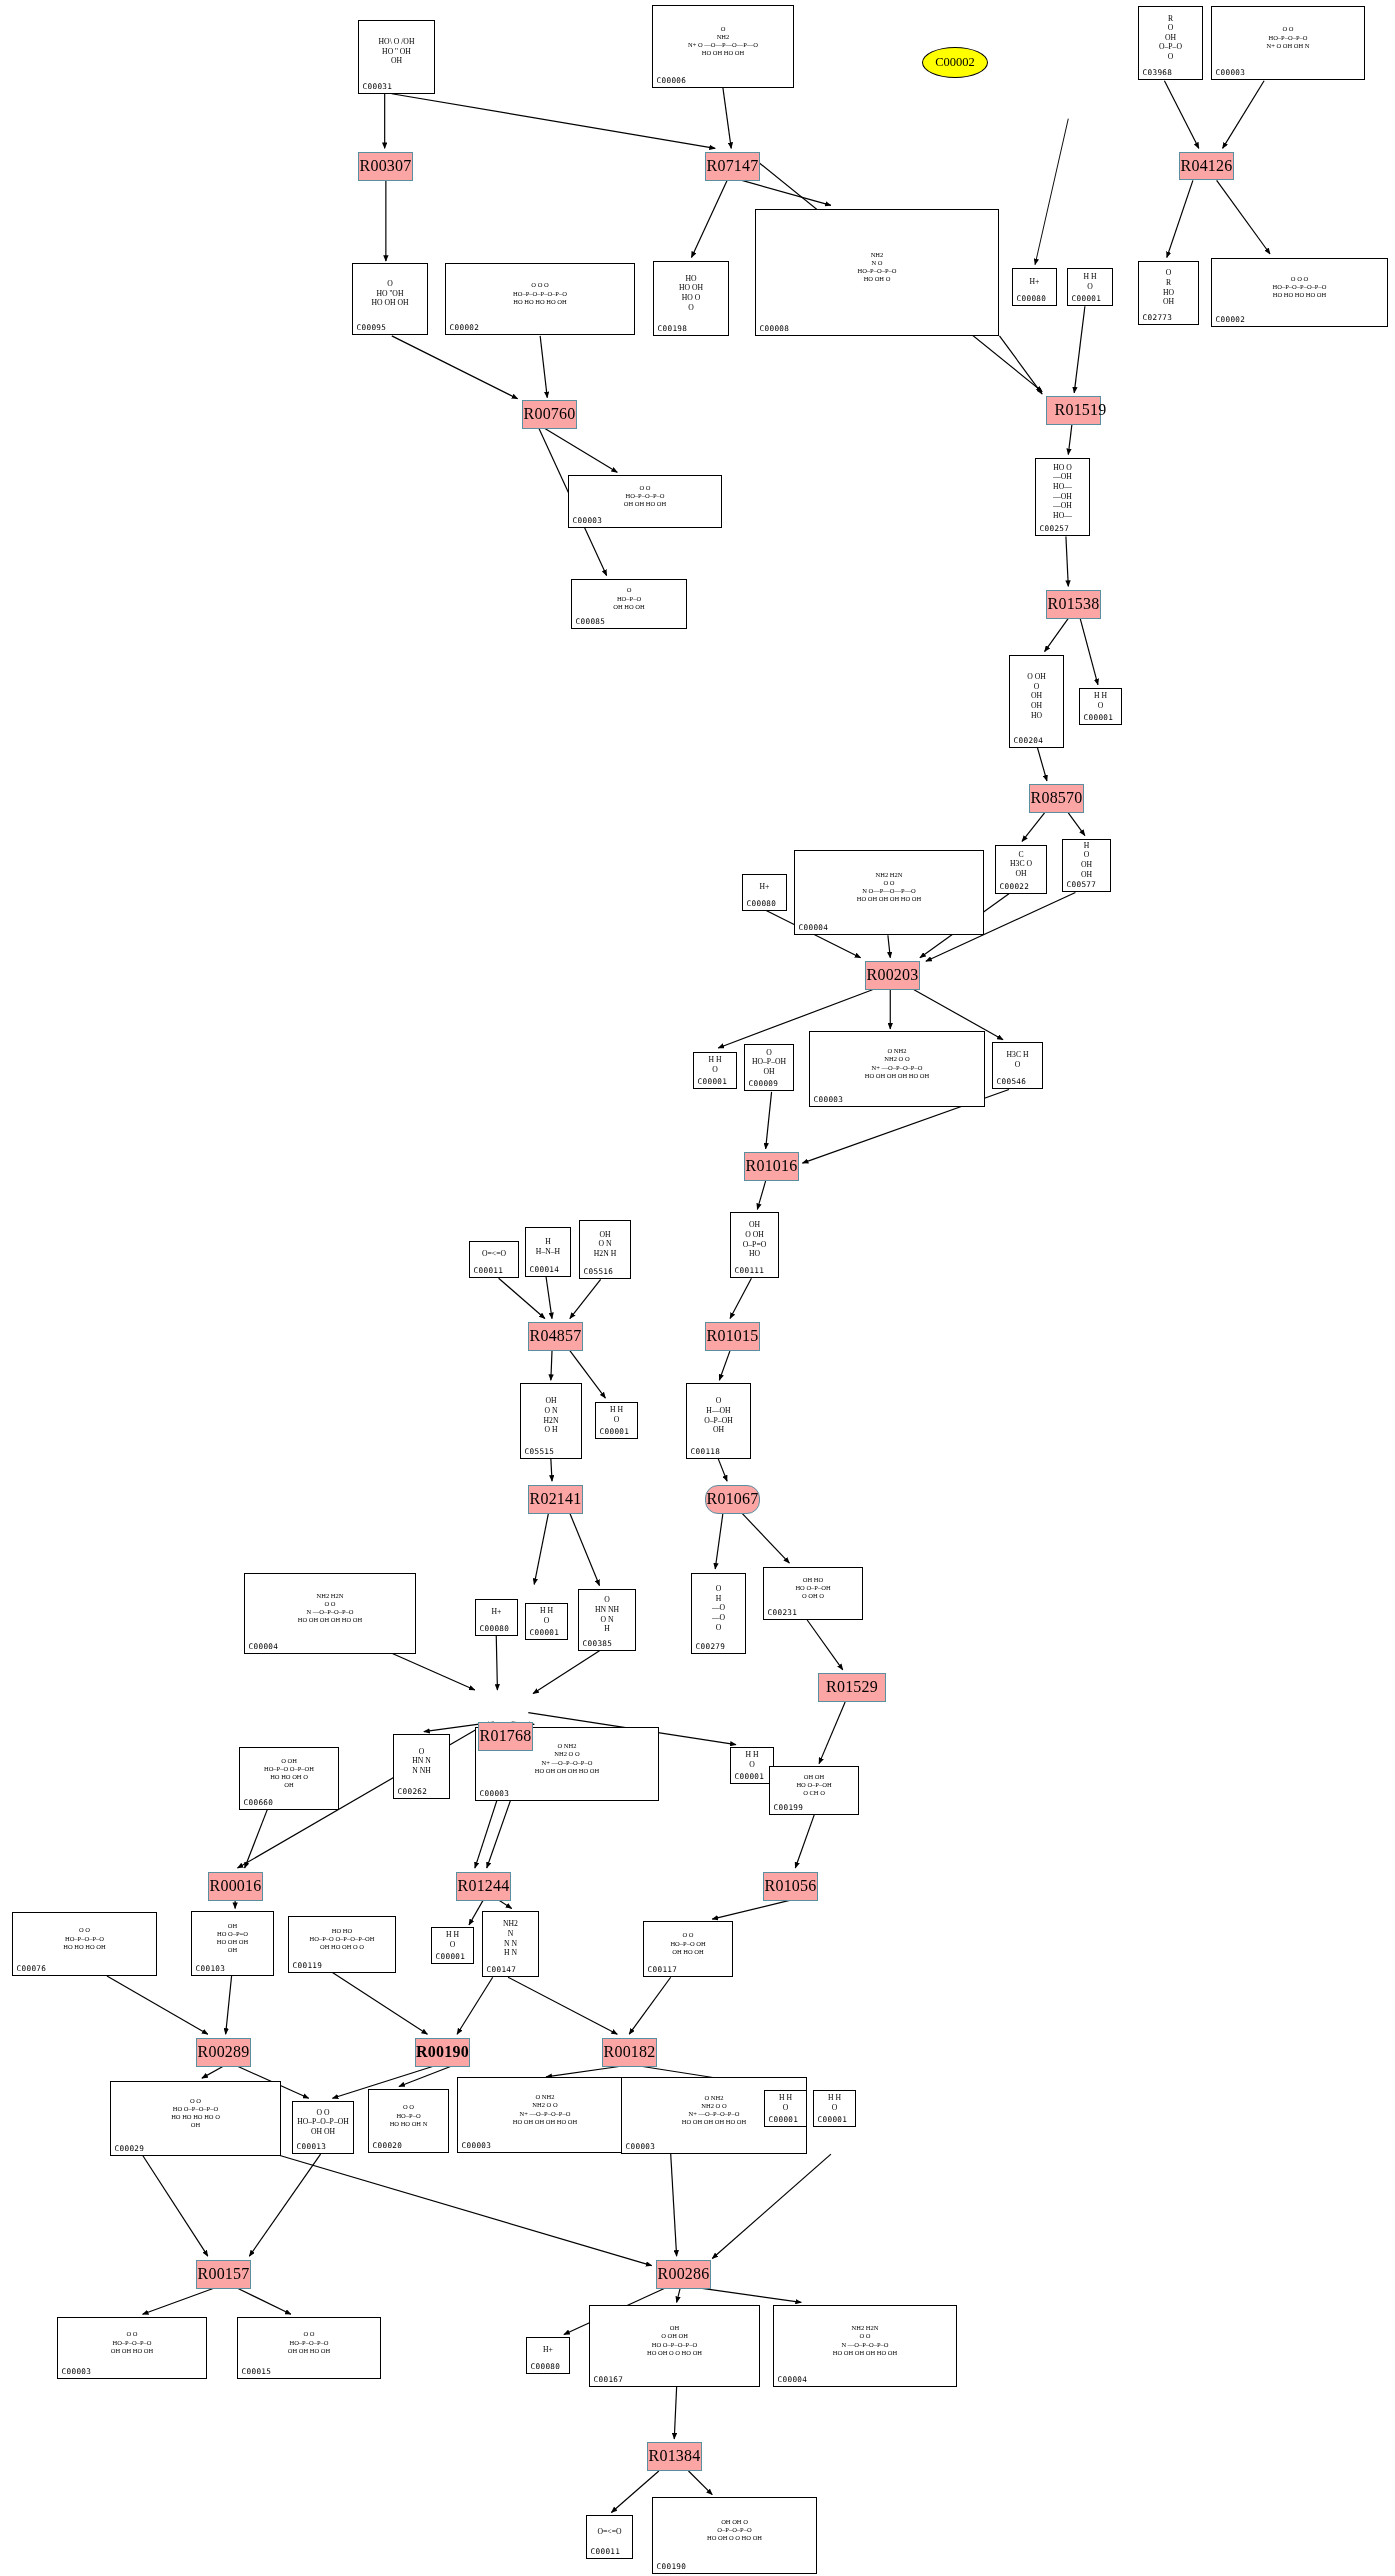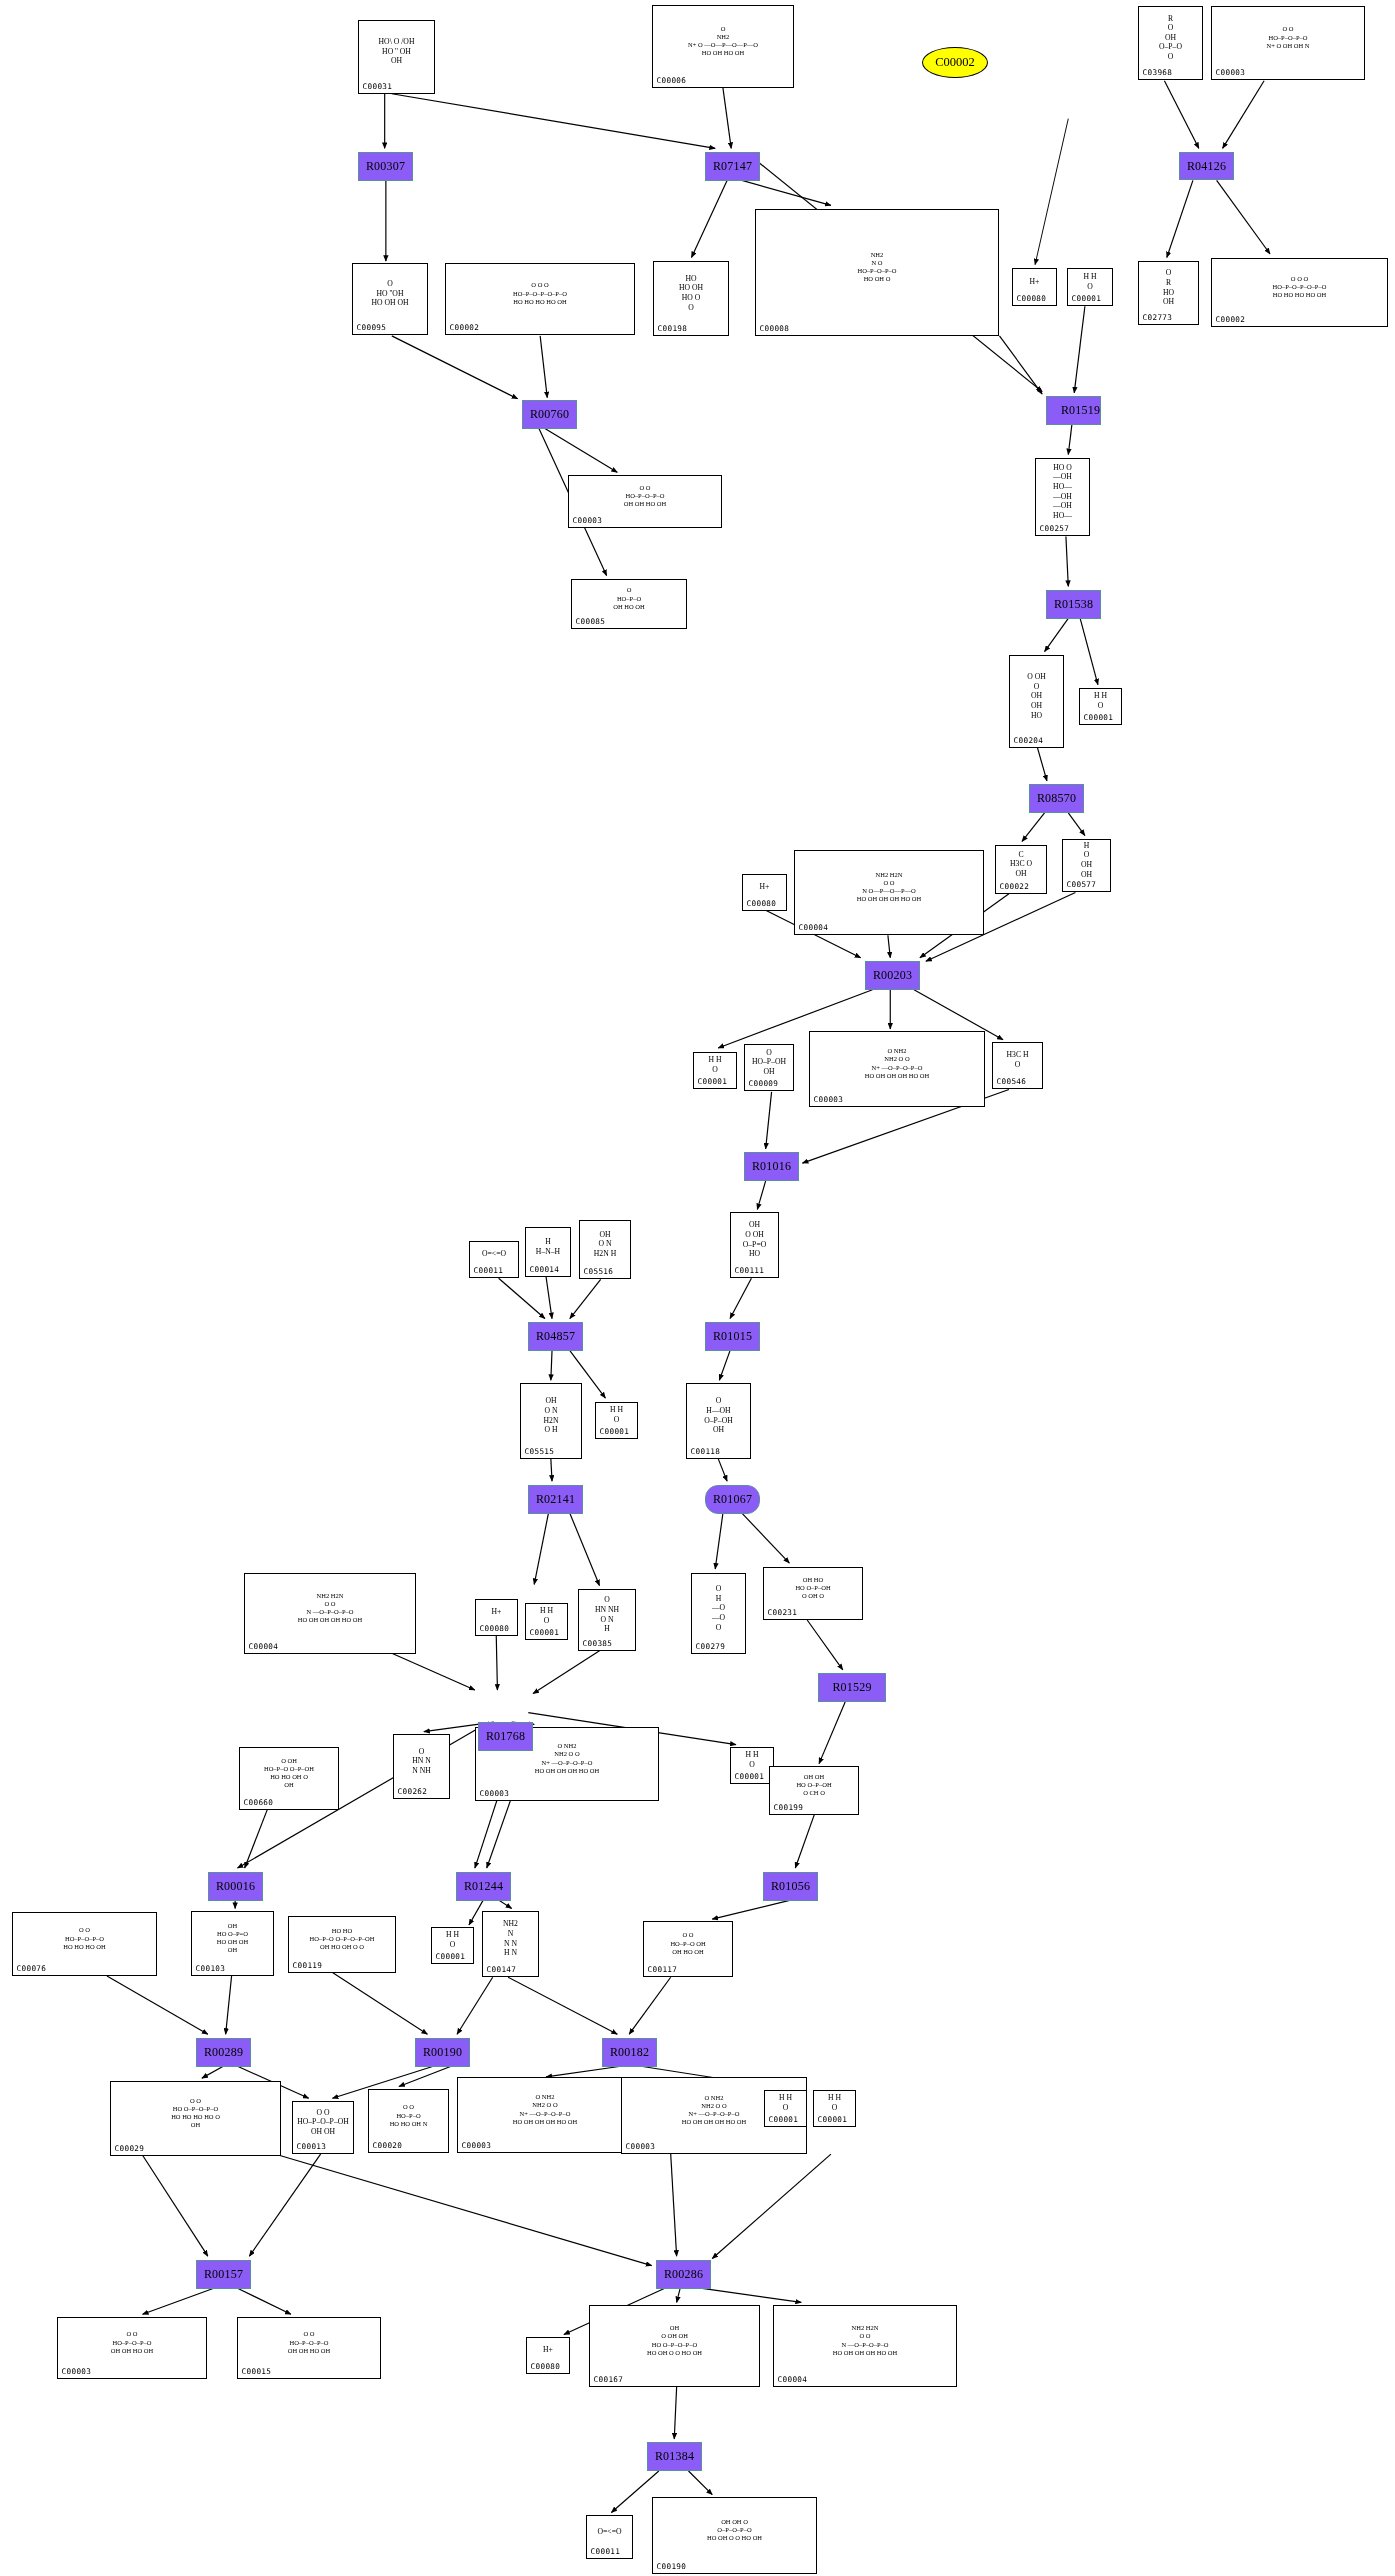--- a/index.html
+++ b/index.html
@@ -33,24 +33,24 @@
     font-size:7.7px;
     letter-spacing:0.3px;
     color:#000;
   }
 
   
   .rxn{
     position:absolute;
     box-sizing:border-box;
     border:0.6px solid #5a8fa0;
-    background:#8b5cf6;
+    background:#fca5a5;
     display:flex;align-items:center;justify-content:center;
     font-family:"Liberation Serif", serif;
-    font-size:12px;
+    font-size:16px;
     color:#000;
     letter-spacing:0.2px;
   }
 
   
   .ellipse-node{
     position:absolute;
     box-sizing:border-box;
     border:1.2px solid #000;
     background:#ffff00;
@@ -835,21 +835,21 @@
       <div class="rxn" style="left: 528px; top: 1322px; width: 55px; height: 28.5px;">R04857</div>
       <div class="rxn" style="left: 705px; top: 1322px; width: 55px; height: 28.5px;">R01015</div>
       <div class="rxn" style="left: 528px; top: 1485px; width: 55px; height: 28.5px;">R02141</div>
       <div class="rxn" style="left: 705px; top: 1485px; width: 55px; height: 28.5px; border-radius: 13px;">R01067</div>
       <div class="rxn" style="left: 478px; top: 1694px; width: 55px; height: 28.5px; margin-top: 28px;">R01768</div>
       <div class="rxn" style="left: 818px; top: 1673px; width: 68px; height: 28.5px;">R01529</div>
       <div class="rxn" style="left: 208px; top: 1872px; width: 55px; height: 28.5px;">R00016</div>
       <div class="rxn" style="left: 456px; top: 1872px; width: 55px; height: 28.5px;">R01244</div>
       <div class="rxn" style="left: 763px; top: 1872px; width: 55px; height: 28.5px;">R01056</div>
       <div class="rxn" style="left: 196px; top: 2038px; width: 55px; height: 28.5px;">R00289</div>
-      <div class="rxn" style="left: 415px; top: 2038px; width: 55px; height: 28.5px;">R00190</div>
+      <div class="rxn" style="left: 415px; top: 2038px; width: 55px; height: 28.5px; font-weight: bold;">R00190</div>
       <div class="rxn" style="left: 602px; top: 2038px; width: 55px; height: 28.5px;">R00182</div>
       <div class="rxn" style="left: 196px; top: 2260px; width: 55px; height: 28.5px;">R00157</div>
       <div class="rxn" style="left: 656px; top: 2260px; width: 55px; height: 28.5px;">R00286</div>
       <div class="rxn" style="left: 647px; top: 2442px; width: 55px; height: 28.5px;">R01384</div>
       <div class="ellipse-node" style="left: 922px; top: 47px; width: 66px; height: 31px;">C00002</div>
     </div>
 </div>
 
 
 </body></html>

